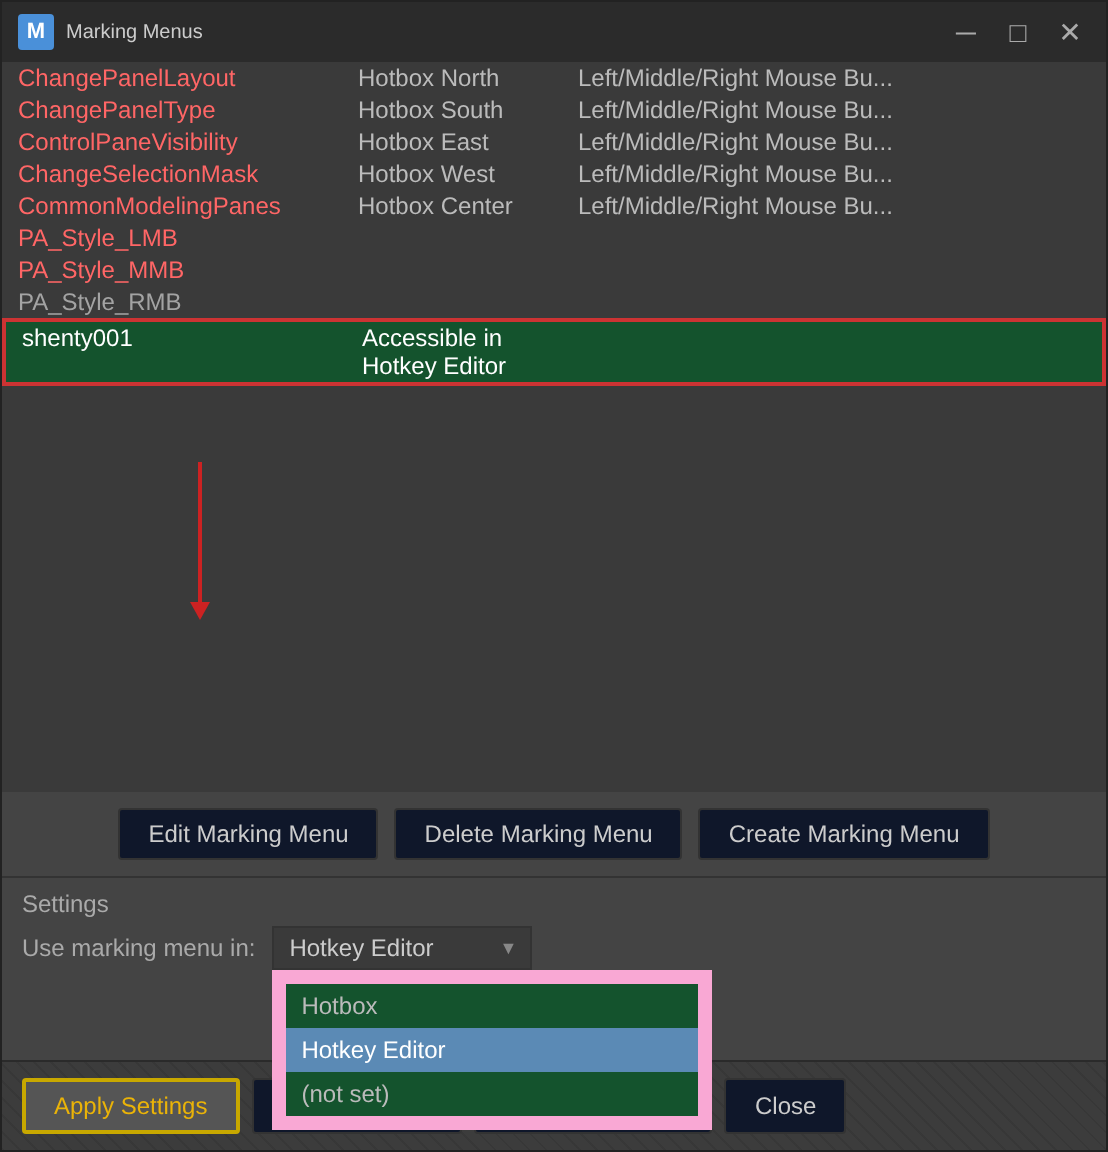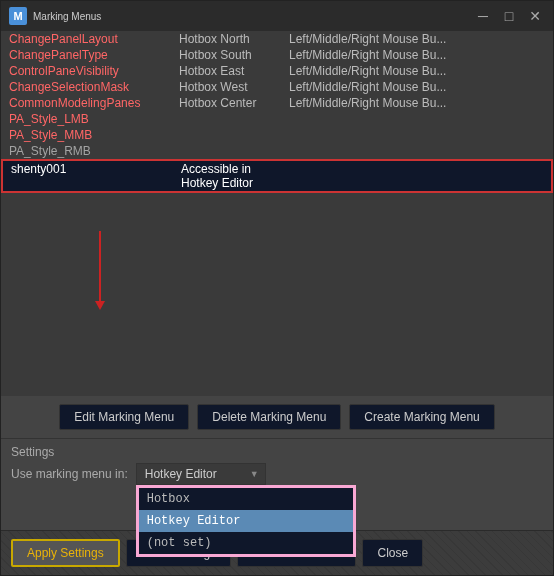--- a/index.html
+++ b/index.html
@@ -87,21 +87,21 @@
     }
 
     .list-item {
       display: flex;
       padding: 1px 8px;
       cursor: pointer;
       color: #bbb;
       font-size: 12px;
     }
     .list-item.selected {
-      background: #0f172a;
+      background: #14532d;
       color: #fff;
       border: 2px solid #cc3333;
       justify-content: space-between;
     }
 
     .list-item-name {
       width: 170px;
       flex-shrink: 0;
       color: #ff6666;
     }
@@ -183,25 +183,24 @@
       transform: translateY(-50%);
       font-size: 9px;
       color: #888;
     }
 
     
     .dropdown-list {
       position: absolute;
       top: 100%;
       left: 0;
-      background: #0f172a;
-      border: 3px solid #f9a8d4;
+      background: #14532d;
+      border: 7px solid #f9a8d4;
       z-index: 100;
       min-width: 220px;
-      font-family: Liberation Mono, monospace;
     }
     .dropdown-option {
       padding: 4px 8px;
       cursor: pointer;
       color: #bbb;
       font-size: 12px;
     }
     .dropdown-option.selected {
       background: #5b8ab5;
       color: #fff;

